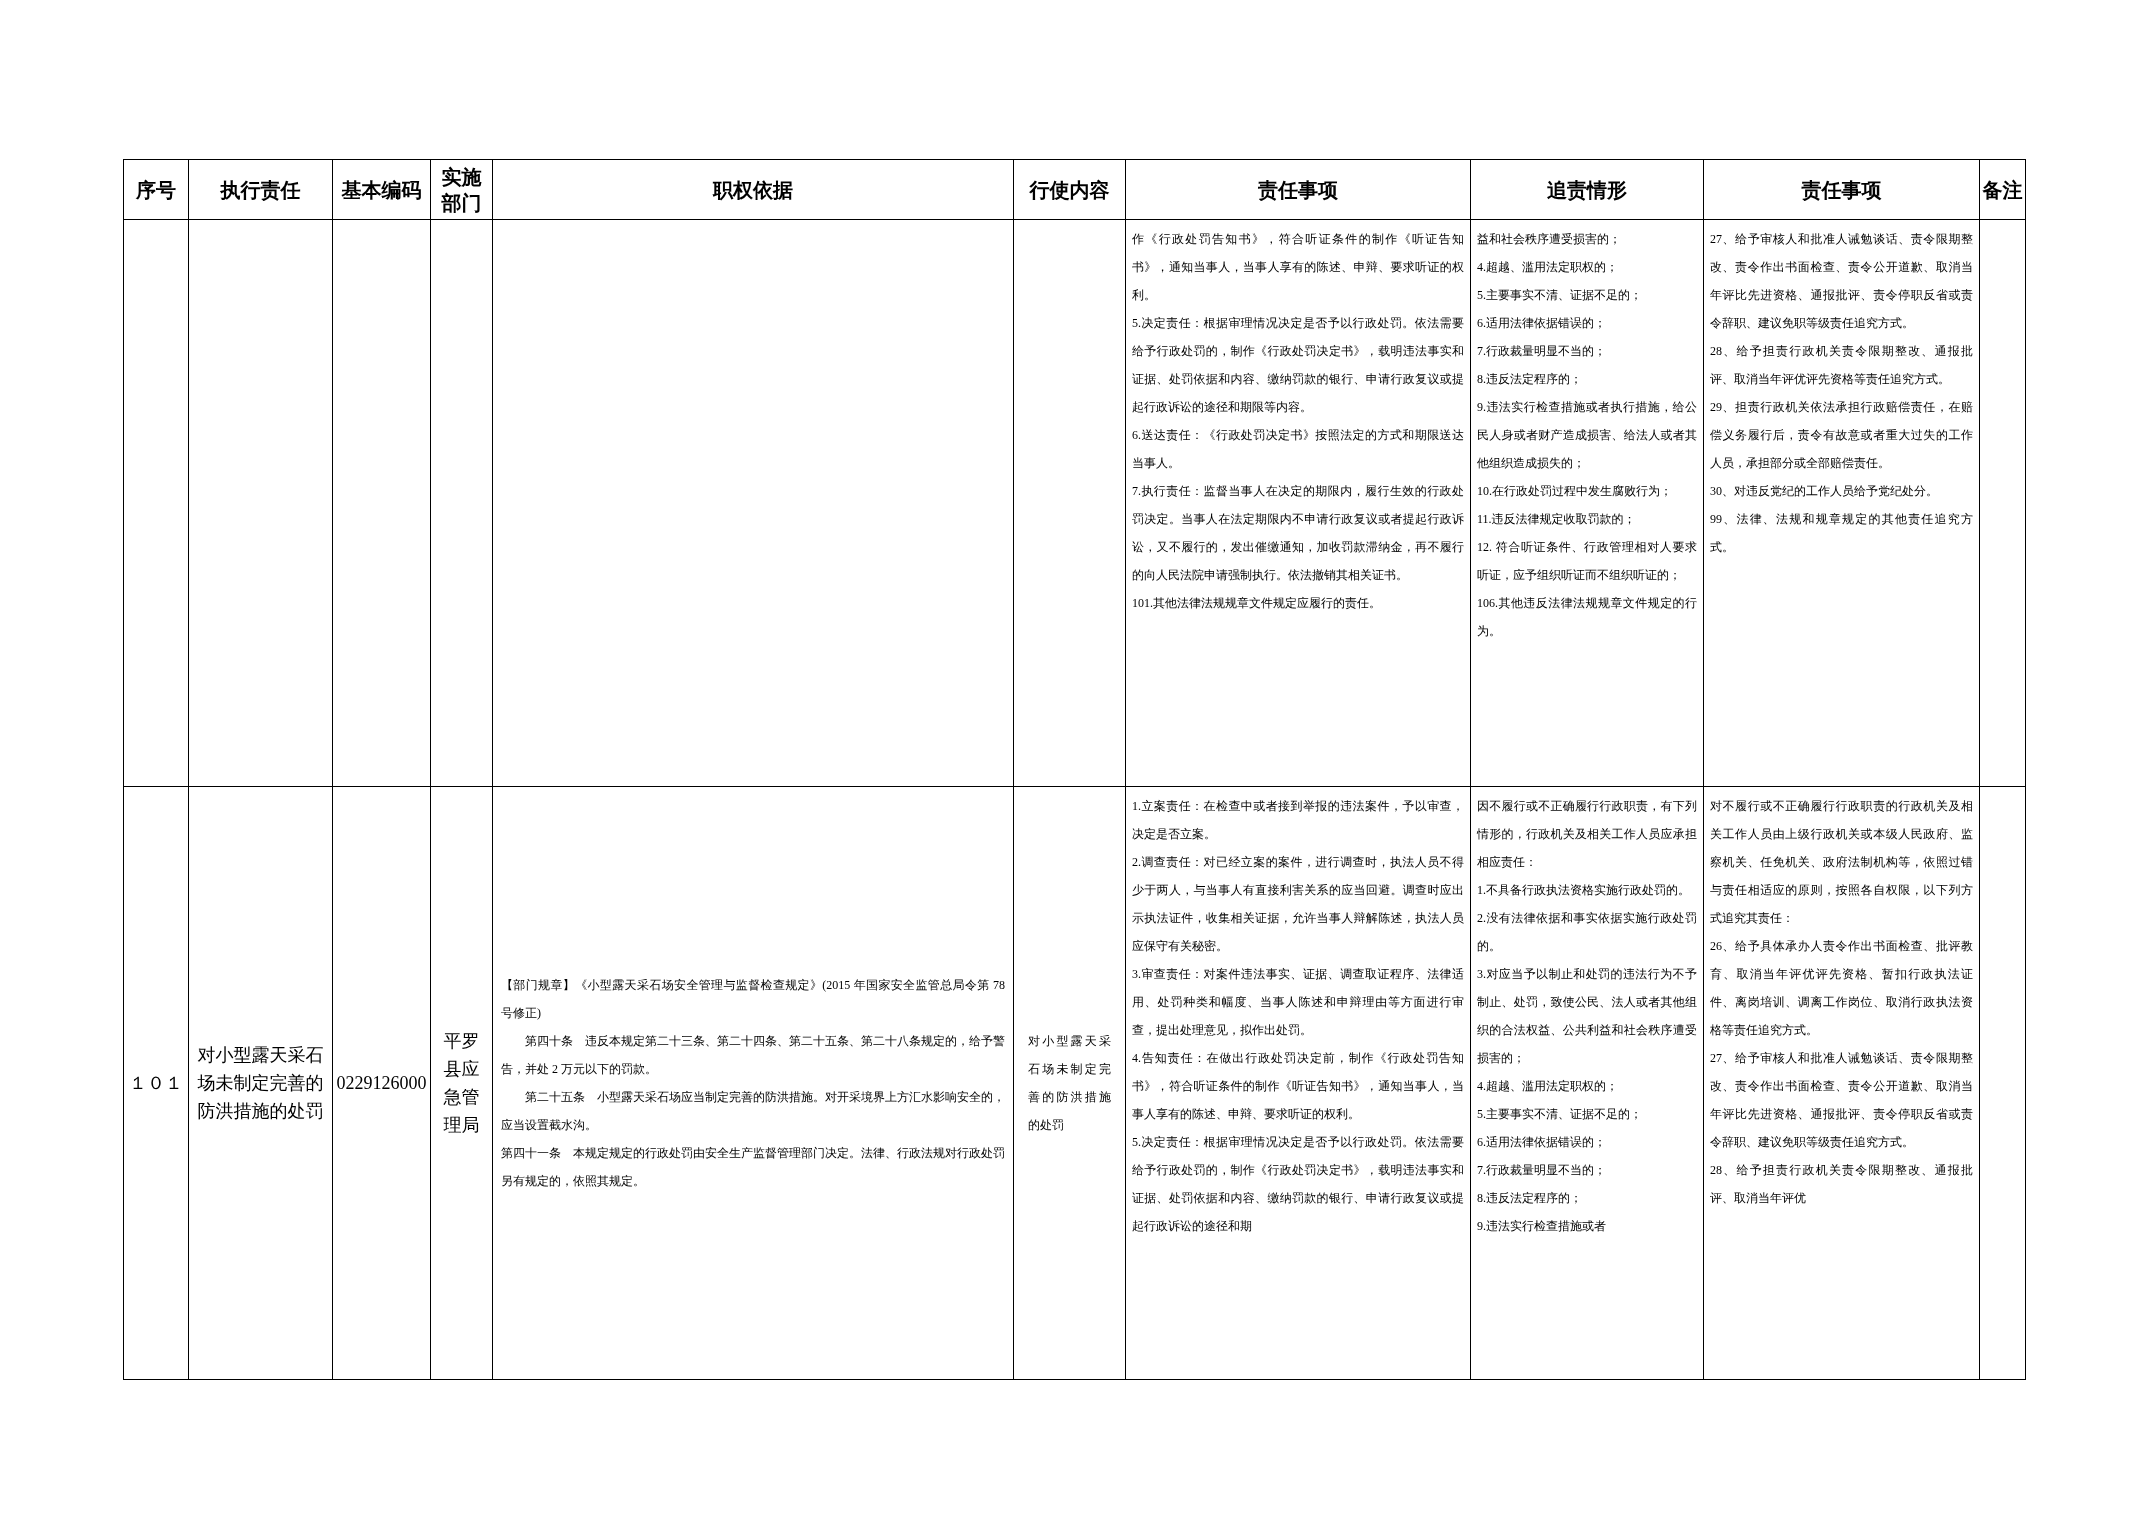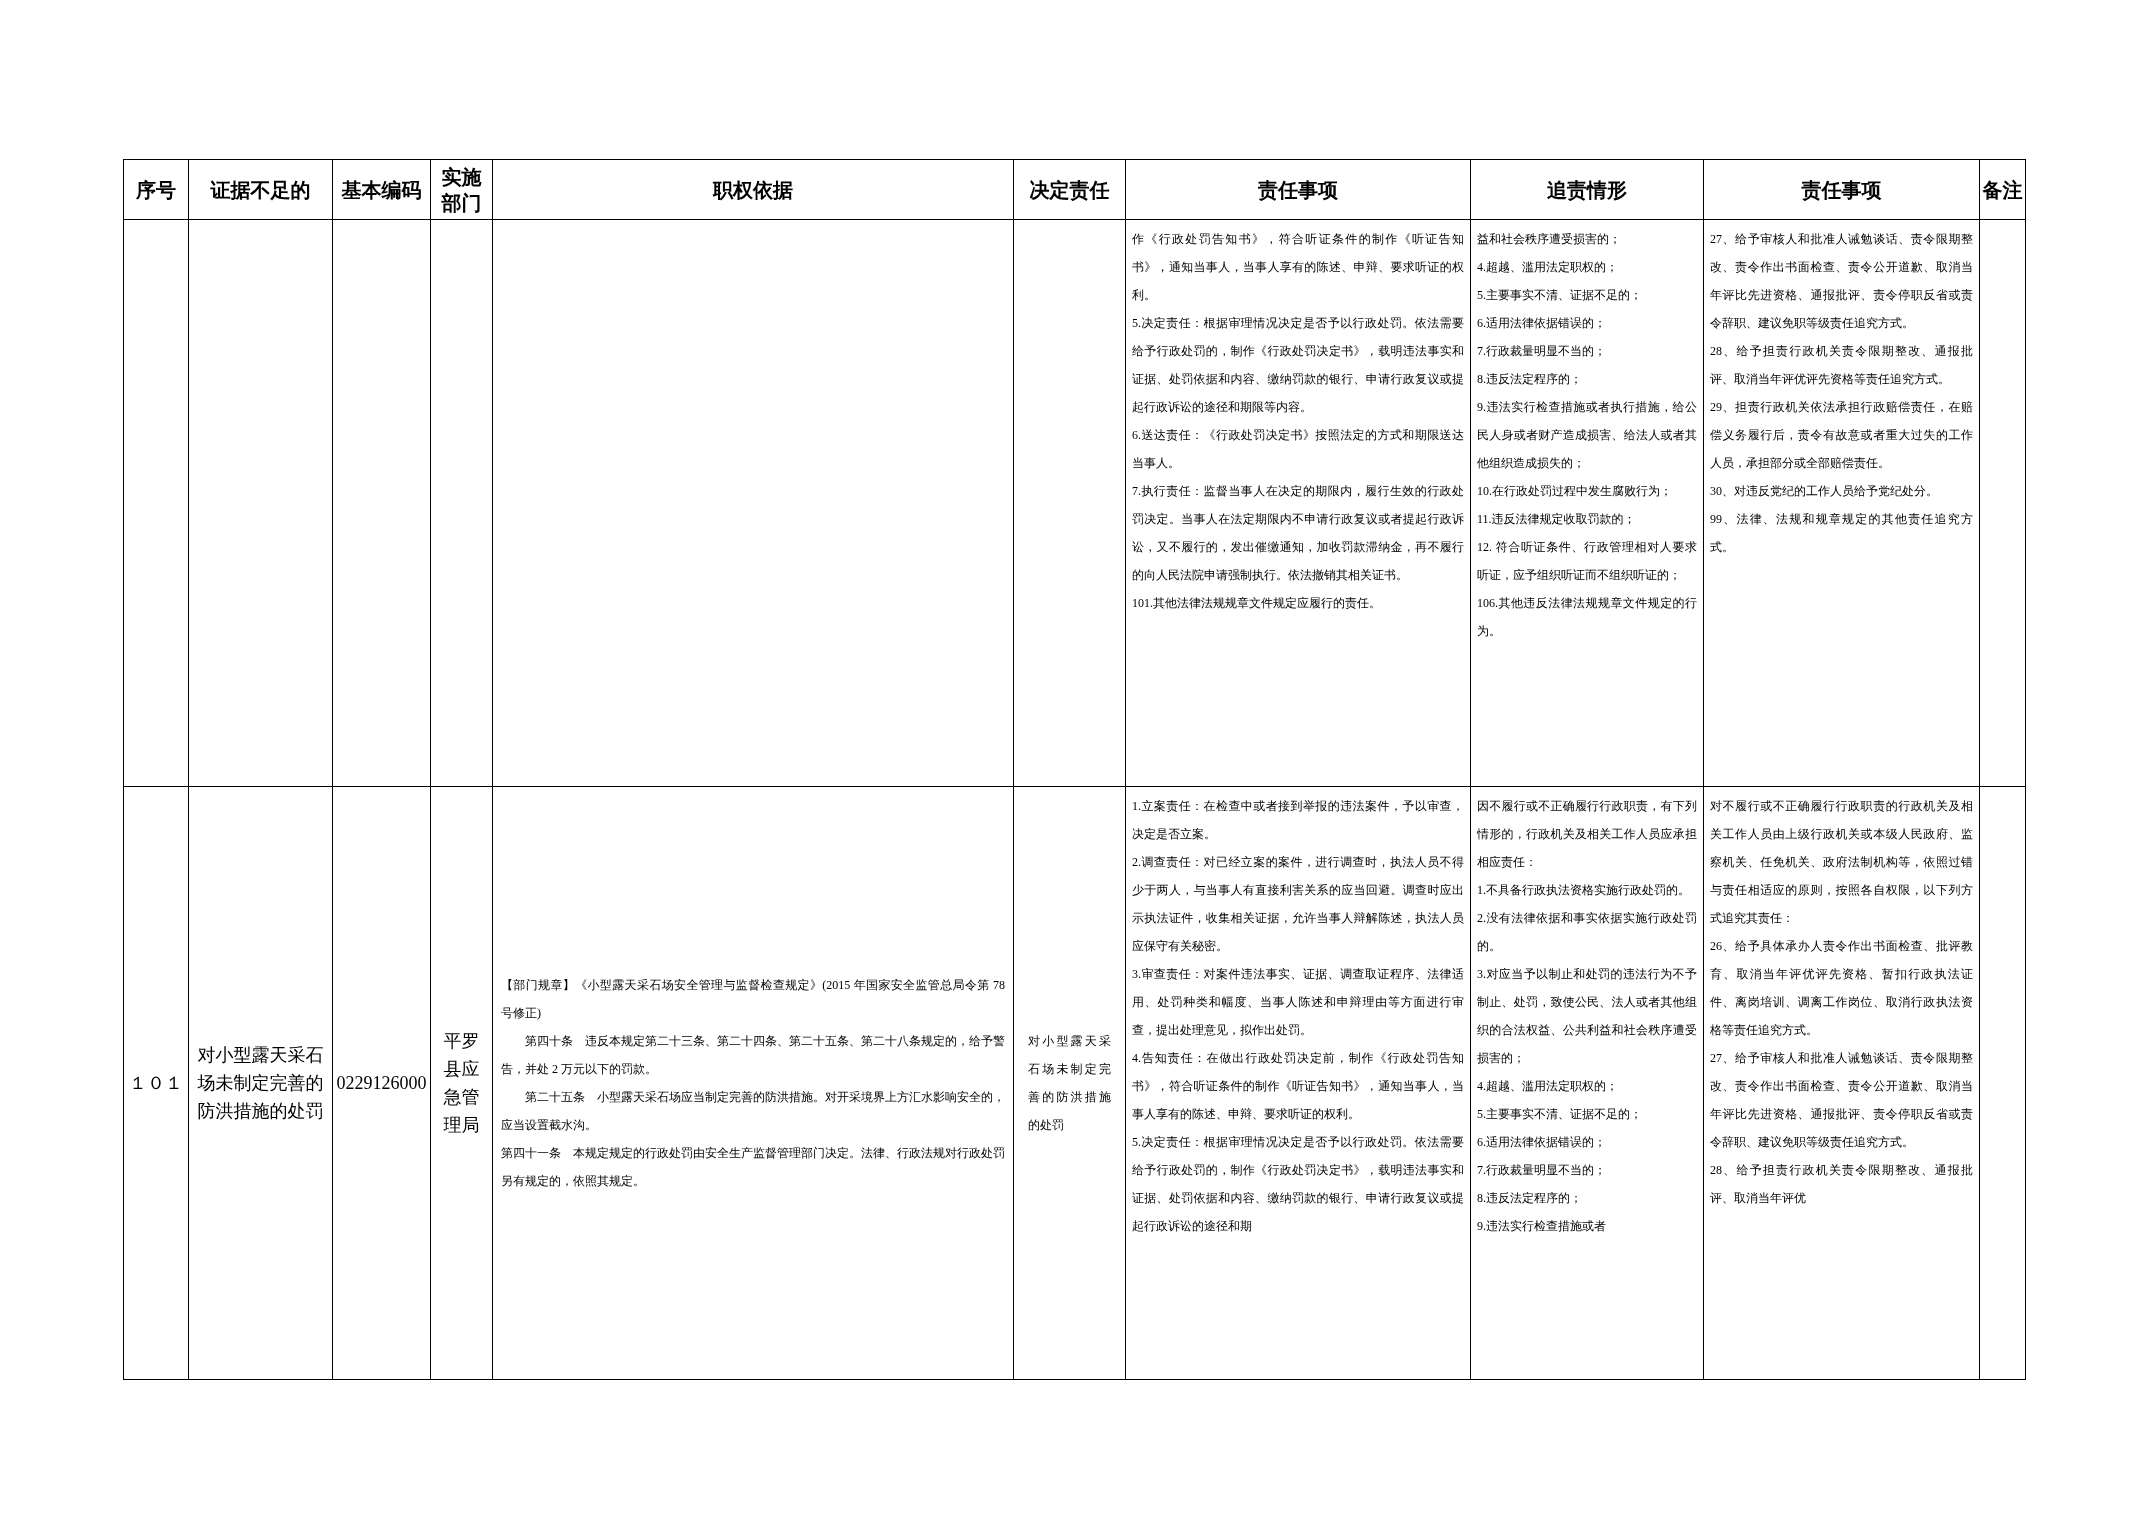--- a/index.html
+++ b/index.html
@@ -53,25 +53,25 @@
       <col style="width:521px">
       <col style="width:112px">
       <col style="width:345px">
       <col style="width:233px">
       <col style="width:276px">
       <col style="width:46px">
     </colgroup>
     <thead>
       <tr>
         <th>序号</th>
-        <th>证据不足的</th>
+        <th>执行责任</th>
         <th>基本编码</th>
         <th>实施部门</th>
         <th>职权依据</th>
-        <th>决定责任</th>
+        <th>行使内容</th>
         <th>责任事项</th>
         <th>追责情形</th>
         <th>责任事项</th>
         <th>备注</th>
       </tr>
     </thead>
     <tbody>
       <tr class="row-cont">
         <td class="ctr"></td>
         <td class="ctr"></td>

